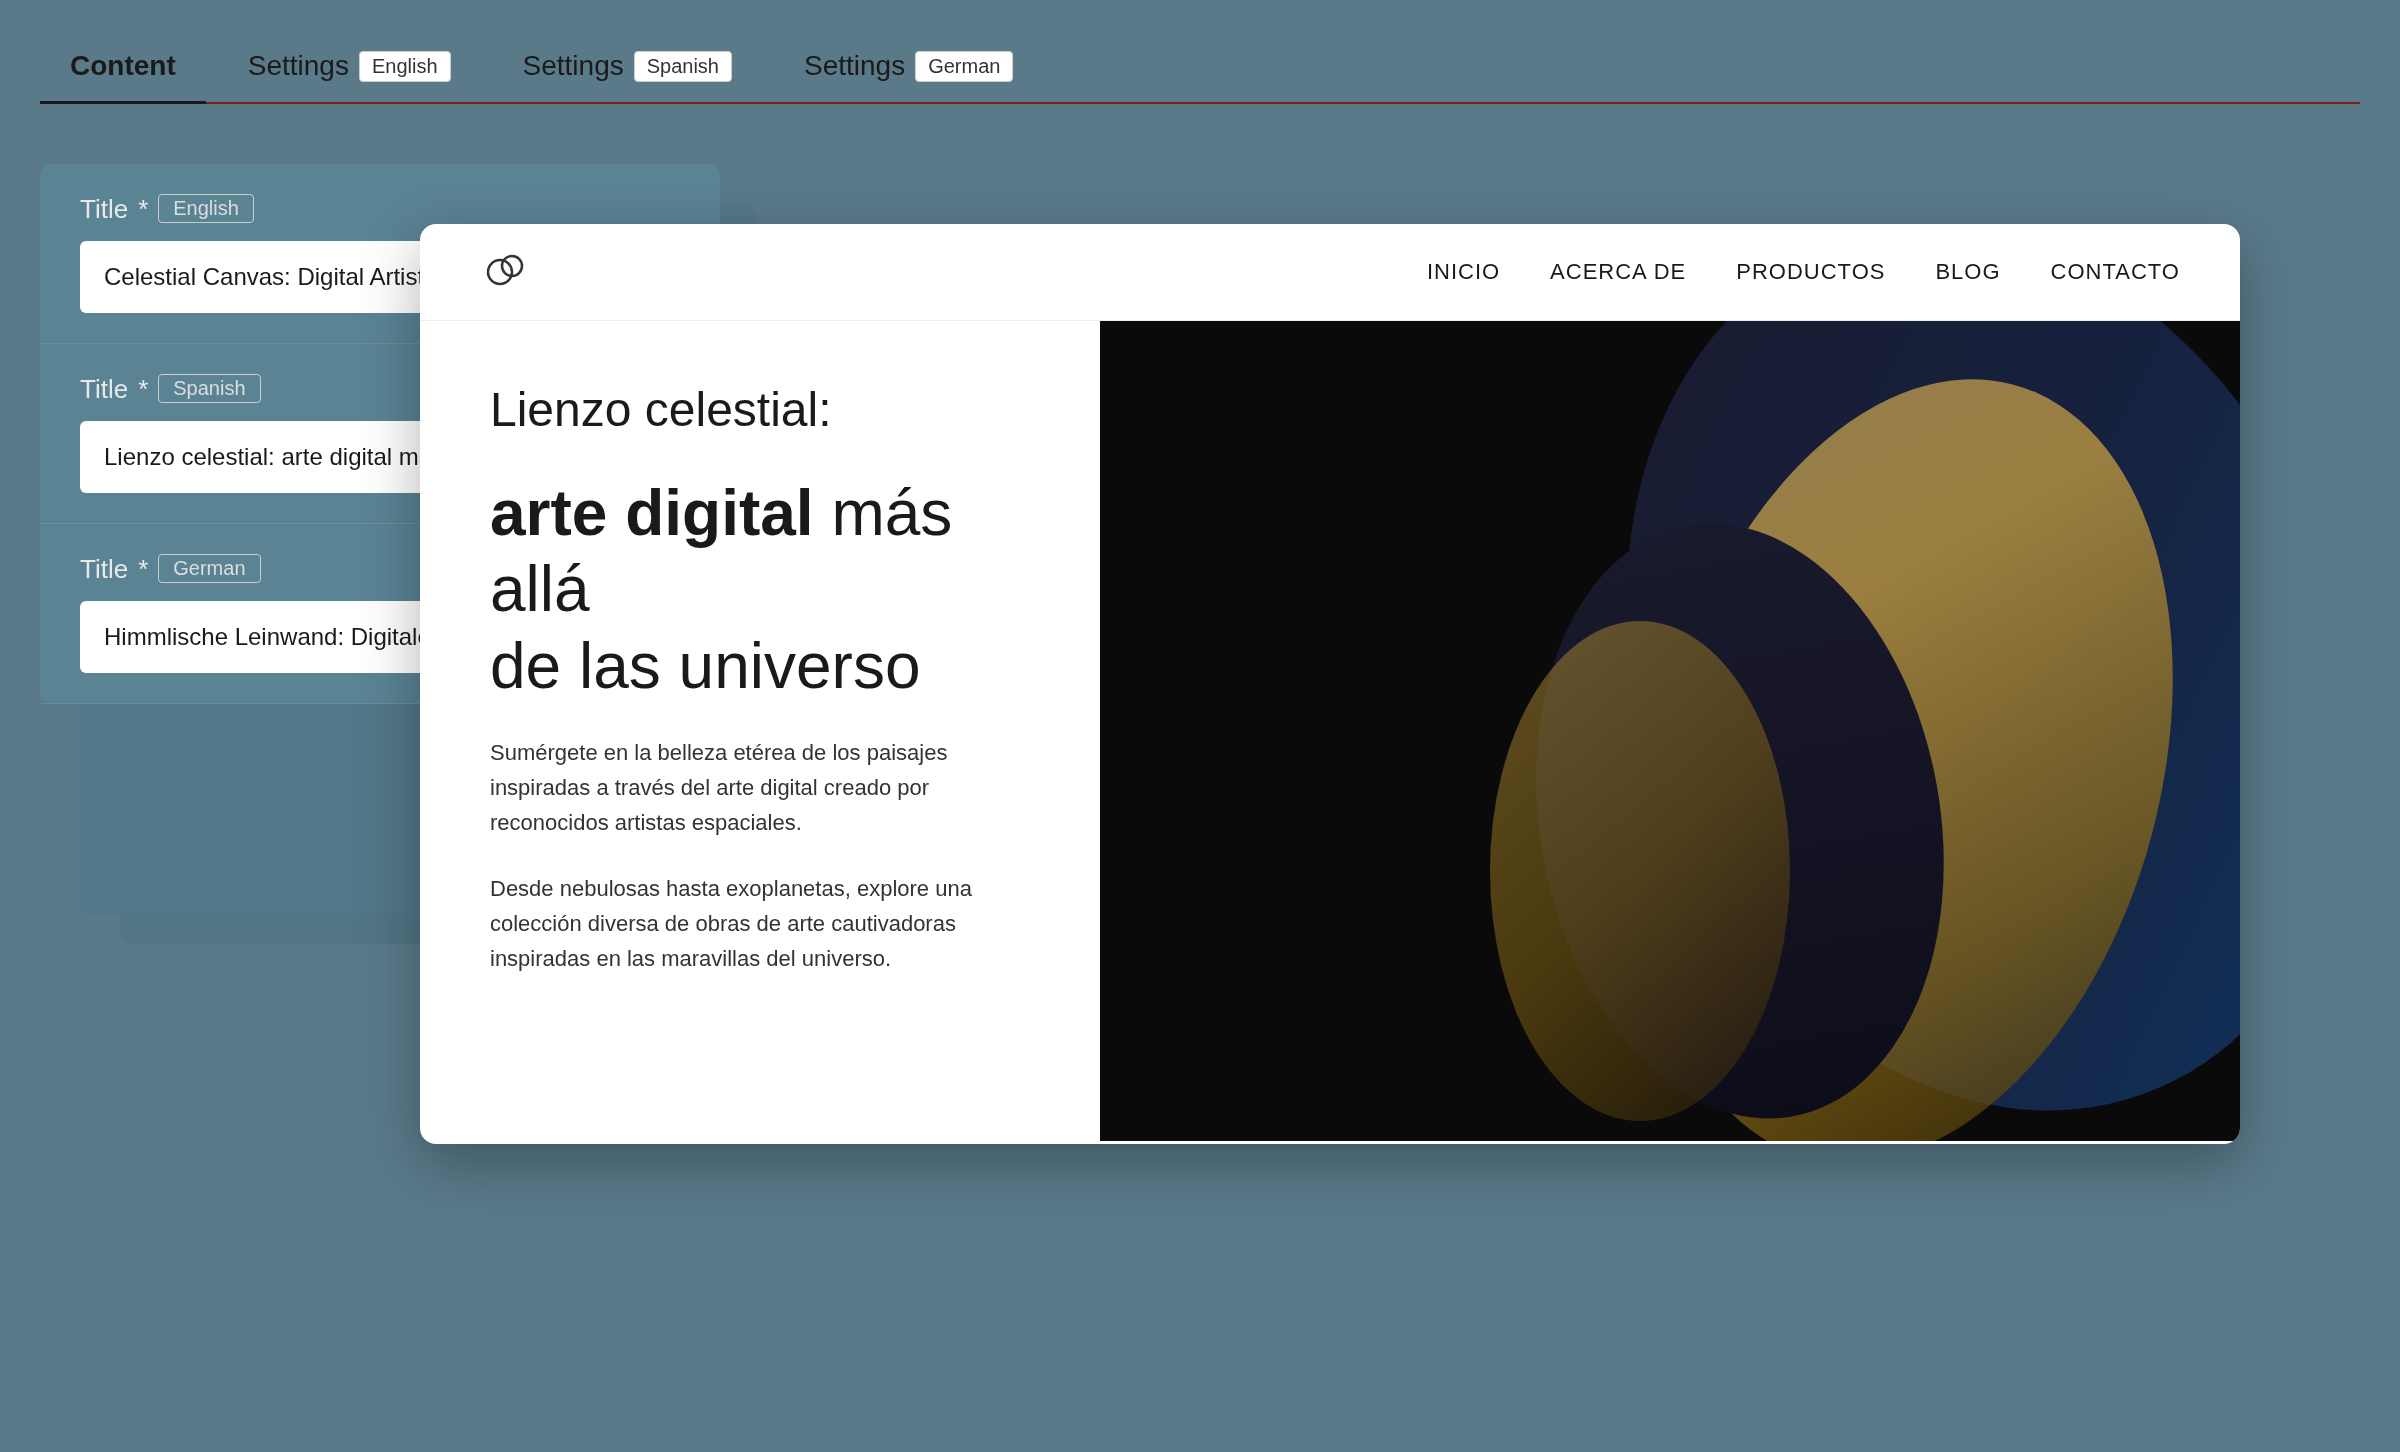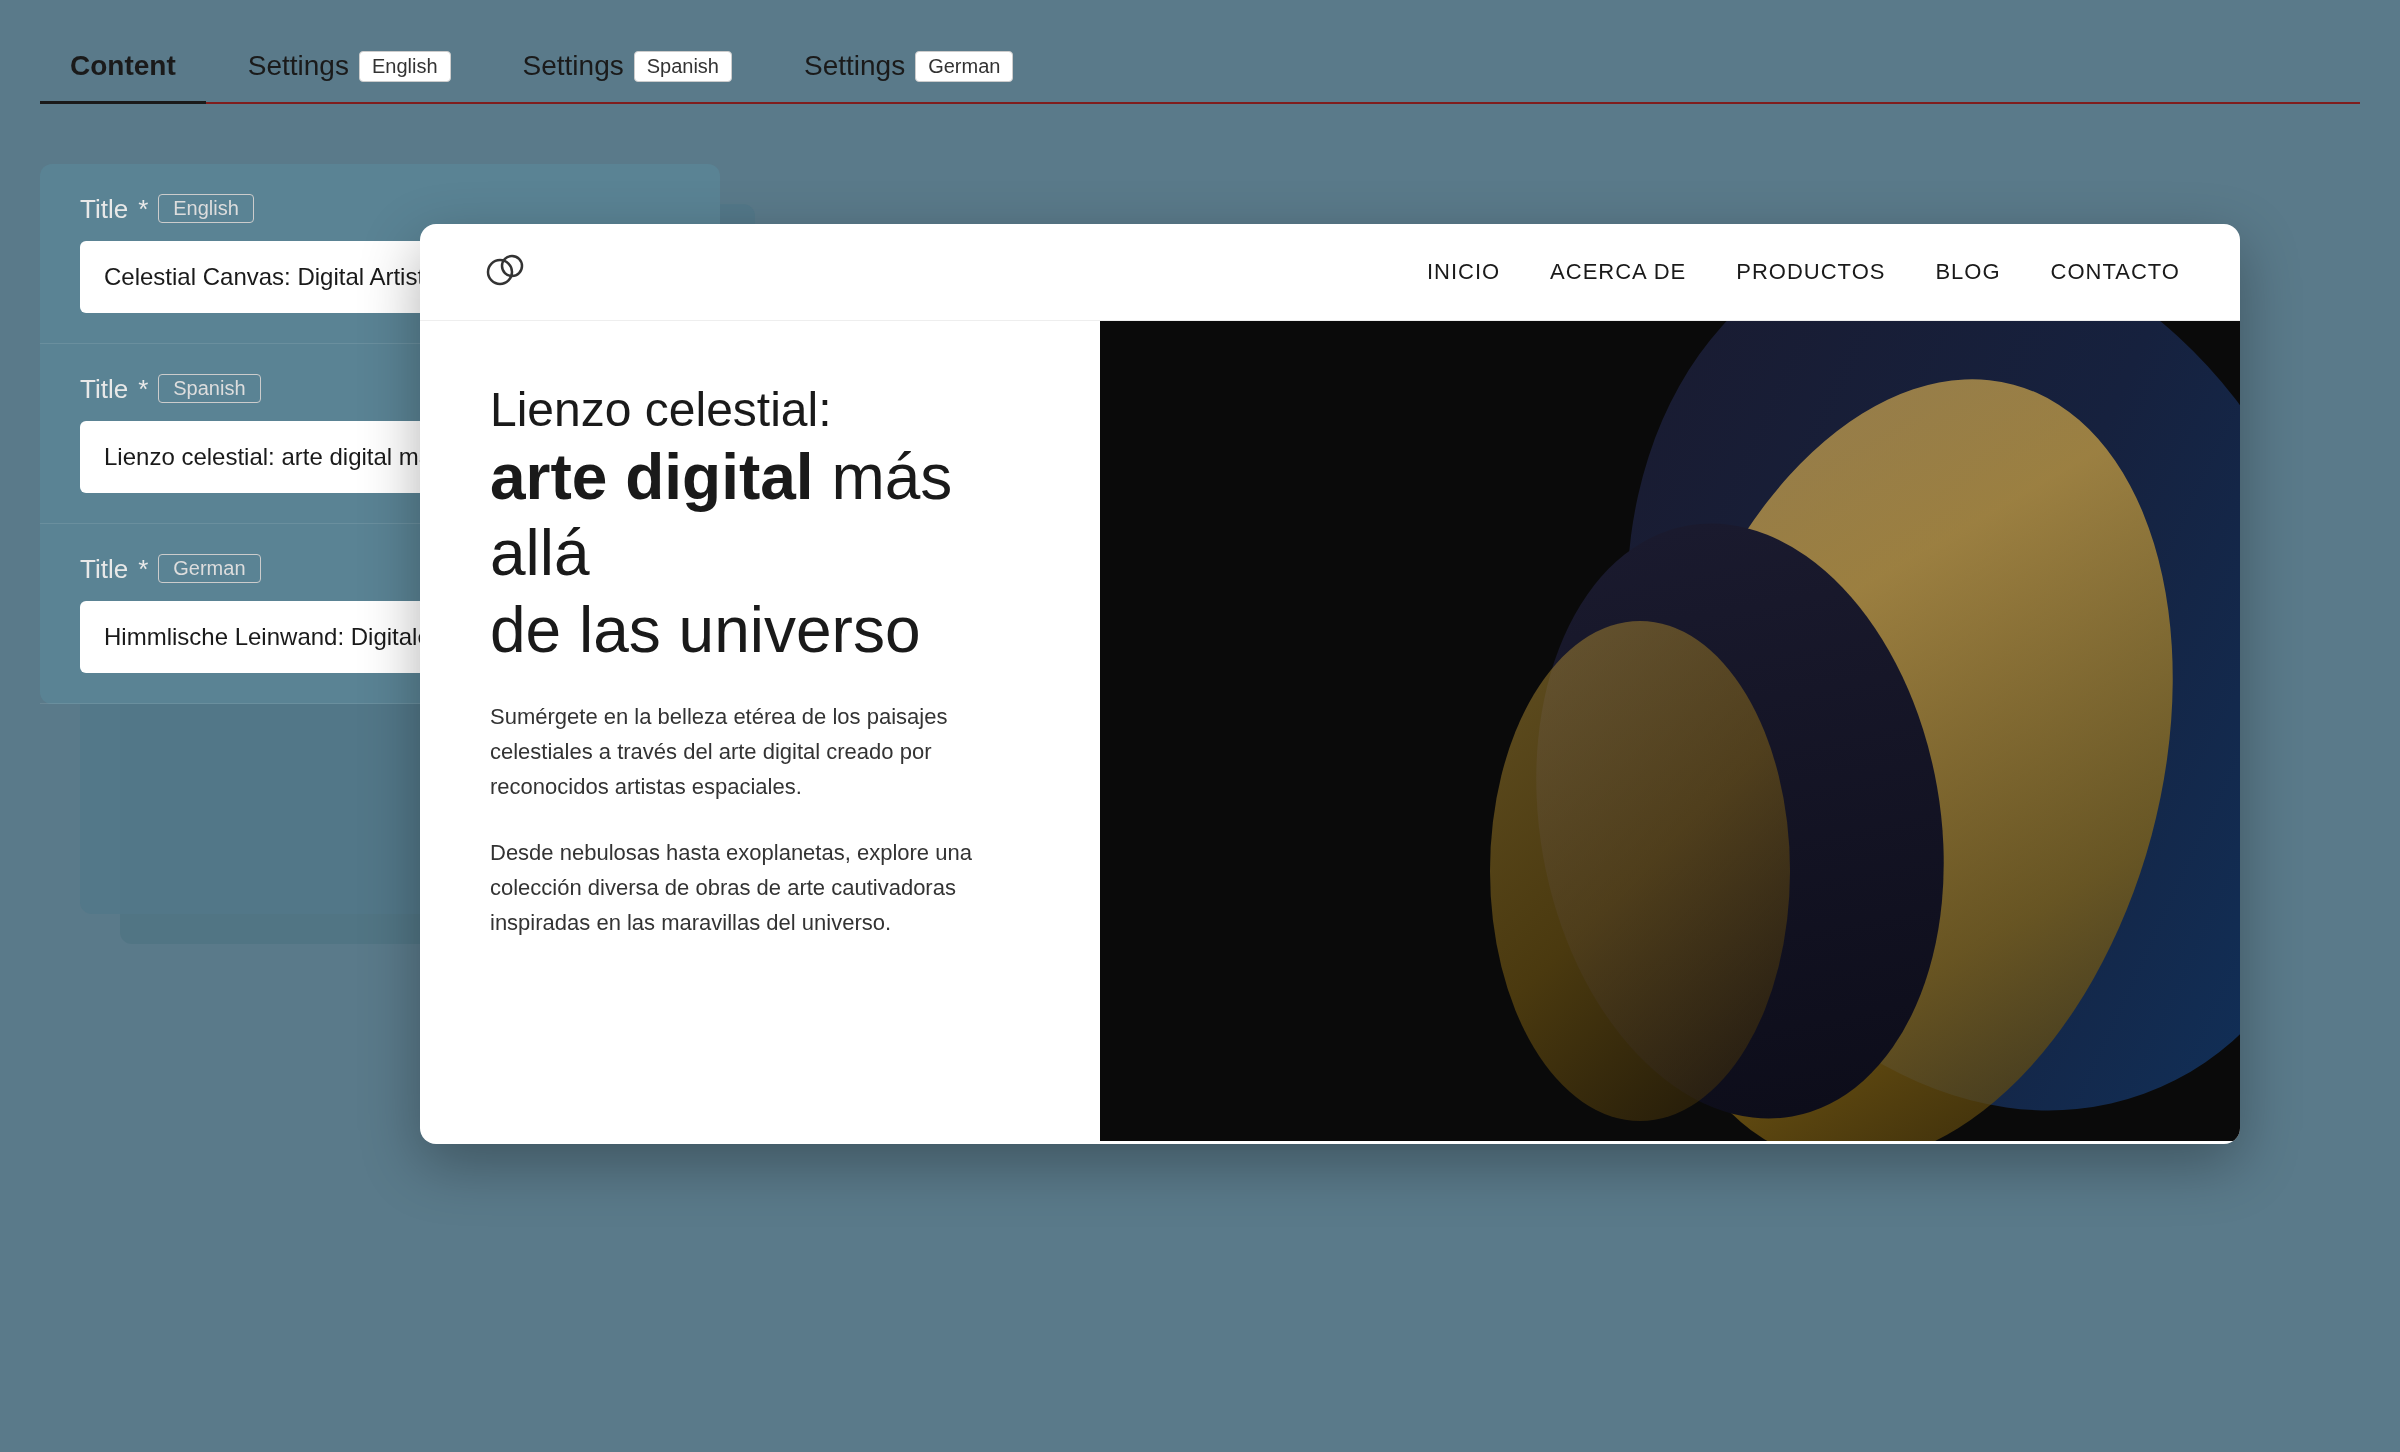--- a/index.html
+++ b/index.html
@@ -222,20 +222,21 @@
       font-size: 48px;
       color: #1a1a1a;
       font-weight: 300;
       line-height: 1.2;
     }
 
     .preview-title-large {
       font-size: 64px;
       line-height: 1.2;
       color: #1a1a1a;
+      margin-top: 36px;
     }
 
     .preview-title-large .bold-part {
       font-weight: 700;
     }
 
     .preview-title-large .light-part {
       font-weight: 300;
     }
 
@@ -379,21 +380,21 @@
       <div class="preview-content">
 
         <div class="preview-text-side">
           <div>
             <div class="preview-title-small">Lienzo celestial:</div>
             <div class="preview-title-large">
               <span class="bold-part">arte digital</span><span class="light-part"> más allá</span><br>
               <span class="light-part">de las universo</span>
             </div>
           </div>
-          <div class="preview-description">Sumérgete en la belleza etérea de los paisajes celestiales a través del arte digital creado por reconocidos artistas espaciales.</div>
+          <div class="preview-description">Sumérgete en la belleza etérea de los paisajes inspiradas a través del arte digital creado por reconocidos artistas espaciales.</div>
           <div class="preview-description">Desde nebulosas hasta exoplanetas, explore una colección diversa de obras de arte cautivadoras inspiradas en las maravillas del universo.</div>
         </div>
 
         <div class="preview-image-side">
           <div class="abstract-shape shape1"></div>
           <div class="abstract-shape shape2"></div>
           <div class="abstract-shape shape3"></div>
           <div class="abstract-shape shape4"></div>
         </div>
 

